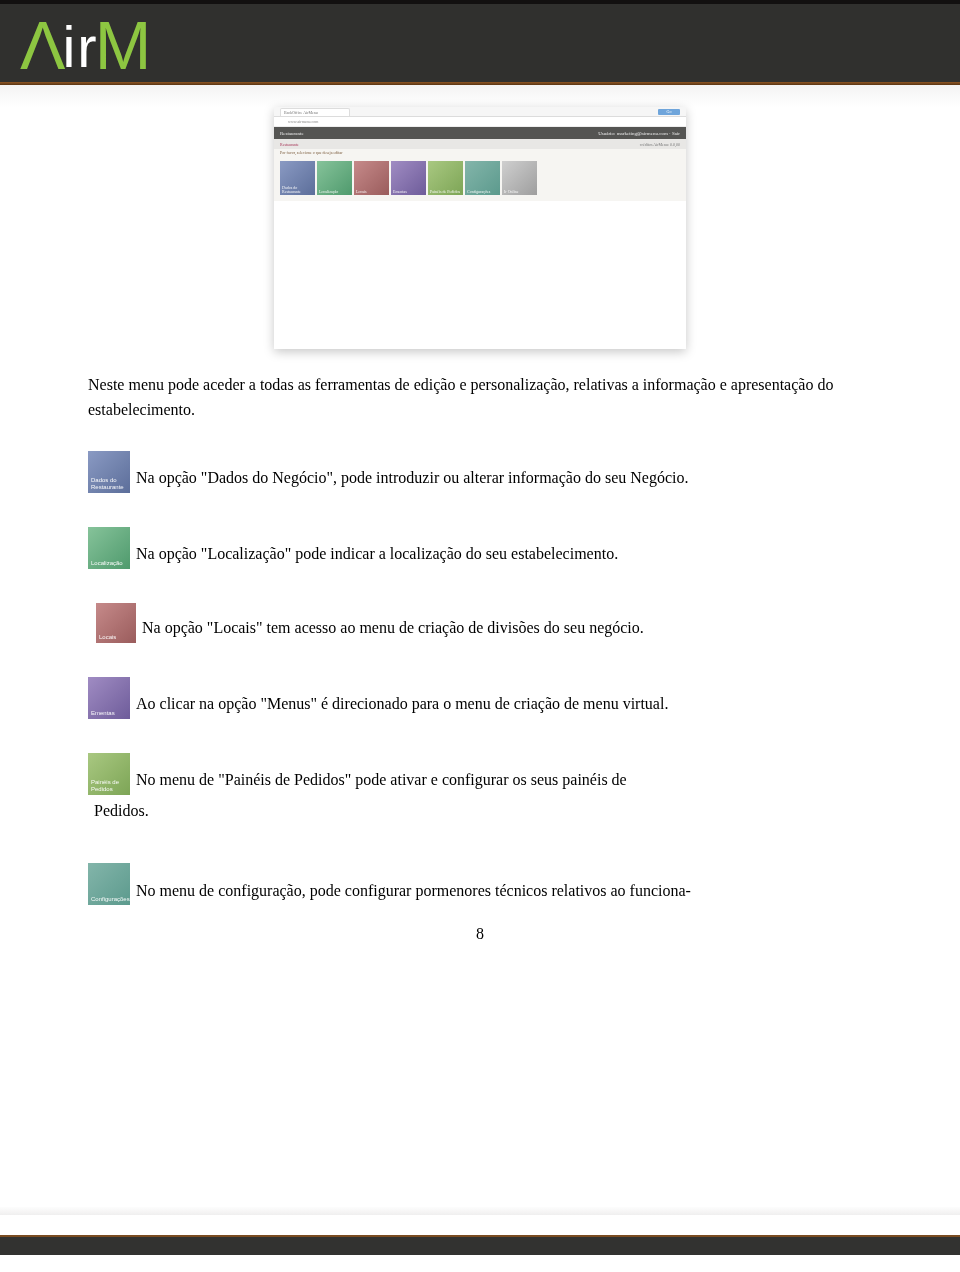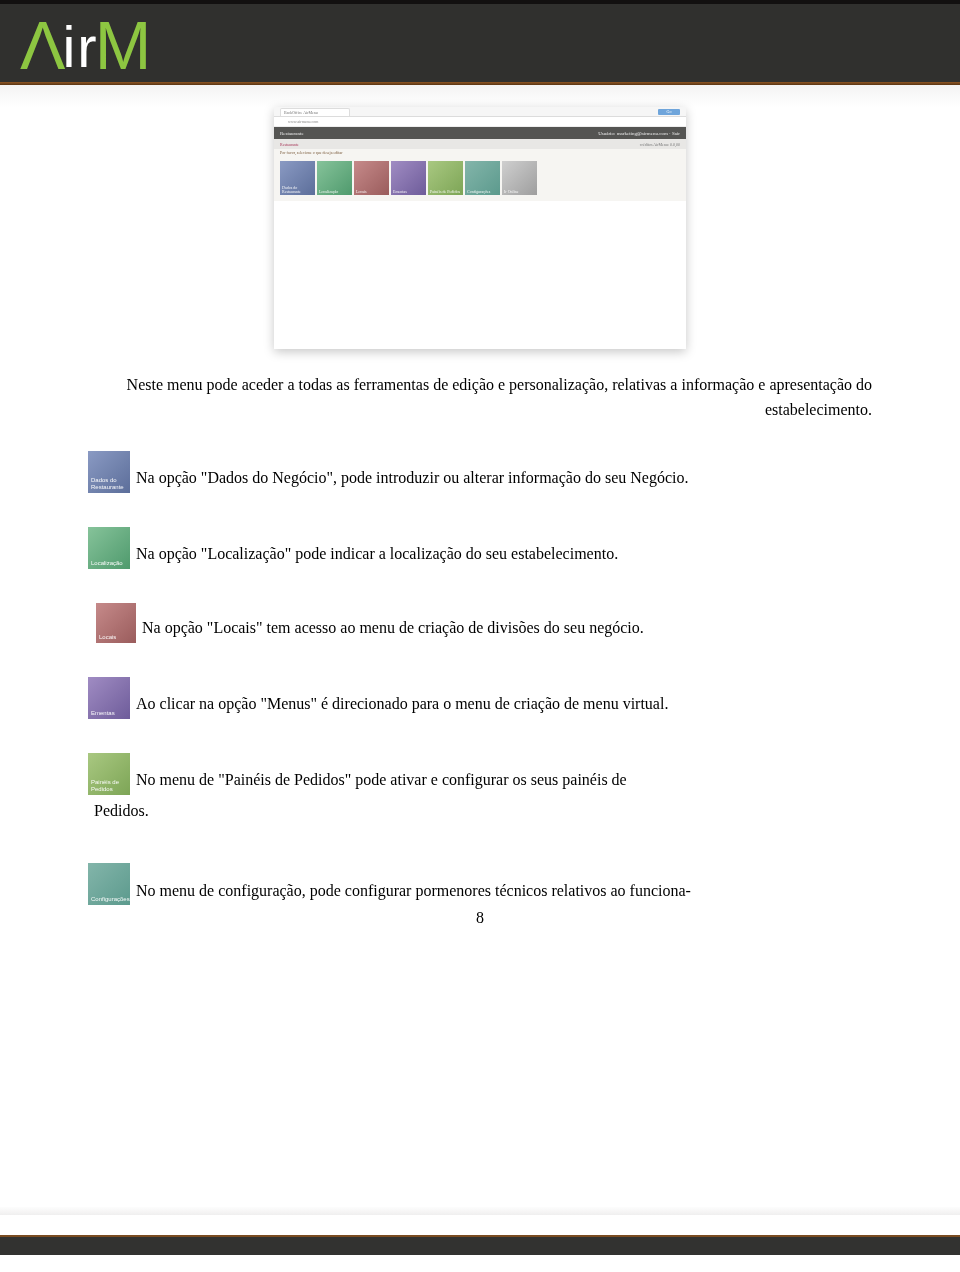--- a/index.html
+++ b/index.html
@@ -34,21 +34,21 @@
   .shot-body { height: 148px; background: #fff; }
 
   .t-blue   { background: linear-gradient(135deg,#8a9ac3,#5c6e9a); }
   .t-green  { background: linear-gradient(135deg,#86c39a,#4f9a6d); }
   .t-red    { background: linear-gradient(135deg,#c68a8a,#9a5c5c); }
   .t-purple { background: linear-gradient(135deg,#a08cc3,#6e5c9a); }
   .t-lime   { background: linear-gradient(135deg,#a9c881,#7da556); }
   .t-teal   { background: linear-gradient(135deg,#83b5aa,#5c9a8d); }
   .t-grey   { background: linear-gradient(135deg,#cfcfcf,#9e9e9e); }
 
-  .para { font-size: 16px; line-height: 1.55; margin: 6px 0 28px 0; text-align: right; }
+  .para { font-size: 16px; line-height: 1.55; margin: 6px 0 28px 0; }
 
   .opt-row { display: flex; align-items: flex-end; margin: 10px 0 34px 0; gap: 6px; }
   .opt-row.tight { margin-bottom: 0; }
   .tile { width: 42px; height: 42px; position: relative; flex-shrink: 0; }
   .tile.sm { width: 40px; height: 40px; }
   .tile span { position: absolute; bottom: 2px; left: 3px; right: 2px; font-size: 6px; color: rgba(255,255,255,0.95); line-height: 7px; font-family: Arial, sans-serif; }
   .opt-text { font-size: 16px; line-height: 1.55; padding-bottom: 2px; }
   .extra-line { font-size: 16px; line-height: 1.55; margin: 4px 0 20px 6px; }
 
   .pagenum { text-align: center; font-size: 16px; margin-top: 4px; }
@@ -149,21 +149,21 @@
   </div>
 
   <div class="opt-row tight">
     <div class="tile t-lime">
         <span>Painéis de Pedidos</span>
       </div>
     <div class="opt-text">No menu de "Painéis de Pedidos" pode ativar e configurar os seus painéis de</div>
   </div>
   <div class="extra-line">Pedidos.</div>
 
-  <div class="opt-row" style="margin-bottom:4px; margin-top:40px;">
+  <div class="opt-row" style="margin-bottom:20px; margin-top:40px;">
     <div class="tile t-teal">
         <span>Configurações</span>
       </div>
     <div class="opt-text">No menu de configuração, pode configurar pormenores técnicos relativos ao funciona-</div>
   </div>
 
   <div class="pagenum">8</div>
 </div>
 
 <div class="footer-fade"></div>

